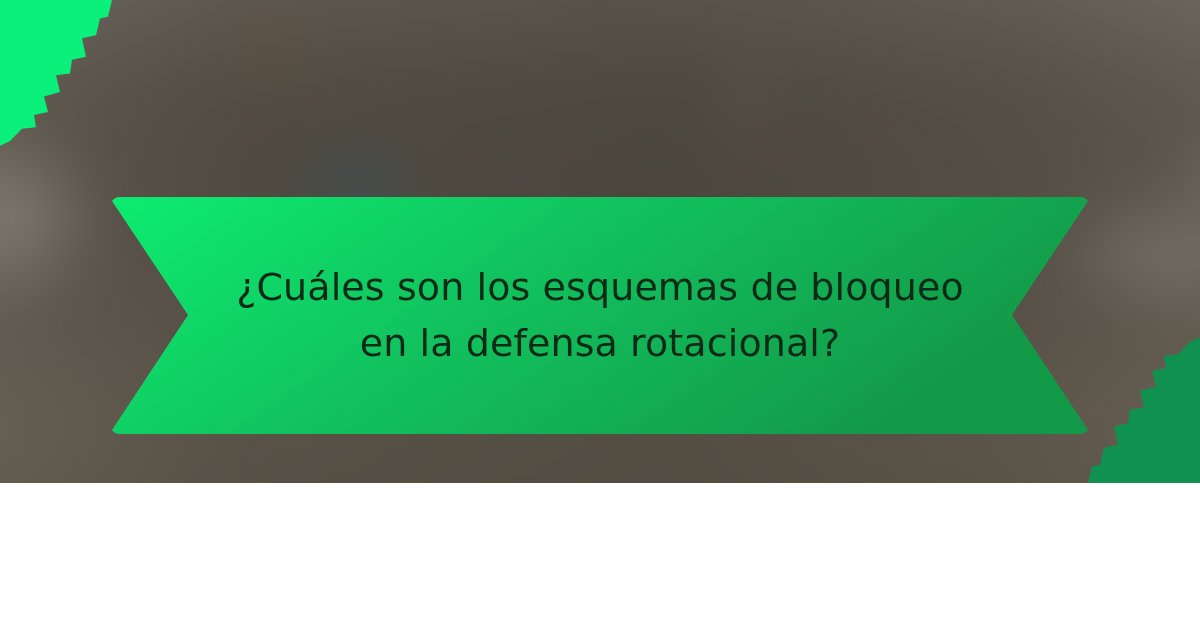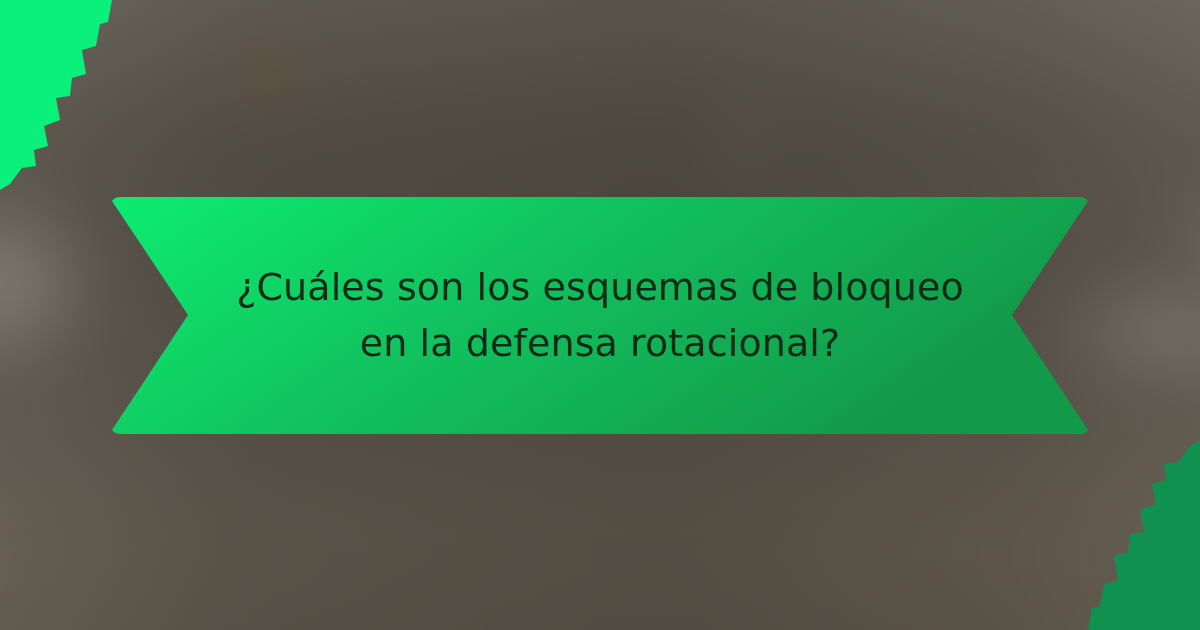--- a/index.html
+++ b/index.html
@@ -4,21 +4,21 @@
 <title>Social Card</title>
 <style>
   html, body {
     margin: 0;
     padding: 0;
     background: #ffffff;
   }
   #card {
     position: relative;
     width: 1200px;
-    height: 630px;
+    height: 483px;
     overflow: hidden;
     font-family: "DejaVu Sans", "Liberation Sans", sans-serif;
     background: #8c877d;
   }
 
   
   .bg-photo {
     position: absolute;
     inset: -60px;
     background-color: #95908a;

